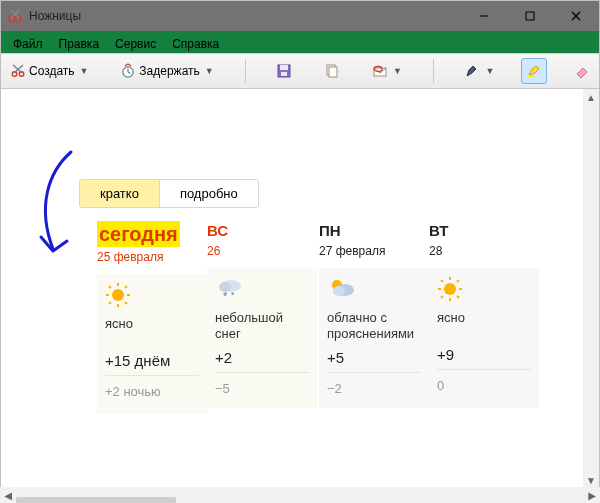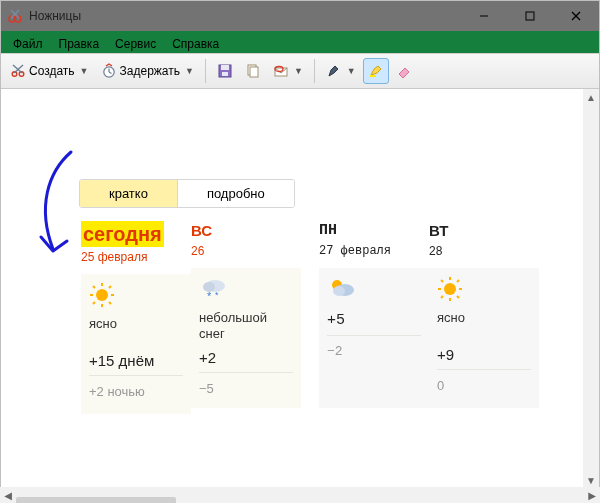--- a/index.html
+++ b/index.html
@@ -48,20 +48,21 @@
   
   .toolbar {
     height: 36px;
     display: flex;
     align-items: center;
     padding: 2px 4px;
     background: linear-gradient(#f7f7f7, #eaeaea);
     border-top: 1px solid #d0d0d0;
     border-bottom: 1px solid #c8c8c8;
     gap: 2px;
+    justify-content: space-between;
   }
   .toolbar .sep { width:1px; height:24px; background:#c8c8c8; margin:0 4px; }
   .tb-btn {
     height: 26px;
     display: flex;
     align-items: center;
     padding: 0 4px;
     border: 1px solid transparent;
     border-radius: 3px;
     gap:3px;
@@ -100,21 +101,21 @@
   }
   .tabs {
     display:flex;
     border:1px solid #d6d6d6;
     width: max-content;
     border-radius:3px;
     overflow:hidden;
     font-size:13px;
   }
   .tab {
-    padding: 6px 29px;
+    padding: 6px 20px;
     background:#fff;
   }
   .tab.active { background:#fff1a8; font-weight:500; }
   .tab + .tab { border-left:1px solid #d6d6d6; }
   .days {
     display:flex;
     margin-top: 14px;
     justify-content: flex-end;
   }
   .day {
@@ -139,21 +140,21 @@
     font-size:20px;
     font-weight:bold;
   }
   .card {
     margin-top:10px;
     background:#fafaf2;
     padding:8px 8px 4px 8px;
     min-height: 140px;
   }
   .day.dark .card { background:#f7f7f7; }
-  .day:nth-child(3) { margin-left: 18px; font-family: Liberation Mono, monospace; }
+  .day:nth-child(3) { margin-left: 2px; }
   .wicon { height:28px; display:block; margin-bottom:6px;}
   .cond { font-size:13px; color:#333; min-height:28px; line-height:1.2;}
   .temp-day { font-size:15px; color:#222; margin-top:8px;}
   .temp-night {
     font-size:13px; color:#999;
     margin-top:6px; padding-top:8px;
     border-top:1px solid #e6e6e0;
   }
   
   .ink-arrow {
@@ -333,20 +334,21 @@
         </div>
         <div class="day dark">
           <div class="day-head">ПН</div>
           <div class="day-date">27 февраля</div>
           <div class="card">
             <span class="wicon"><svg width="30" height="26" viewBox="0 0 30 26">
                 <circle cx="10" cy="9" r="5" fill="#ffb300"></circle>
                 <ellipse cx="18" cy="14" rx="9" ry="6" fill="#b8cde6"></ellipse>
                 <ellipse cx="12" cy="15" rx="6" ry="5" fill="#cddbec"></ellipse>
               </svg></span>
+            <div class="cond">облачно с прояснениями</div>
             <div class="temp-day">+5</div>
             <div class="temp-night">−2</div>
           </div>
         </div>
         <div class="day dark">
           <div class="day-head">ВТ</div>
           <div class="day-date">28</div>
           <div class="card">
             <span class="wicon"><svg width="26" height="26" viewBox="0 0 26 26">
                 <circle cx="13" cy="13" r="6" fill="#ffb300"></circle>

